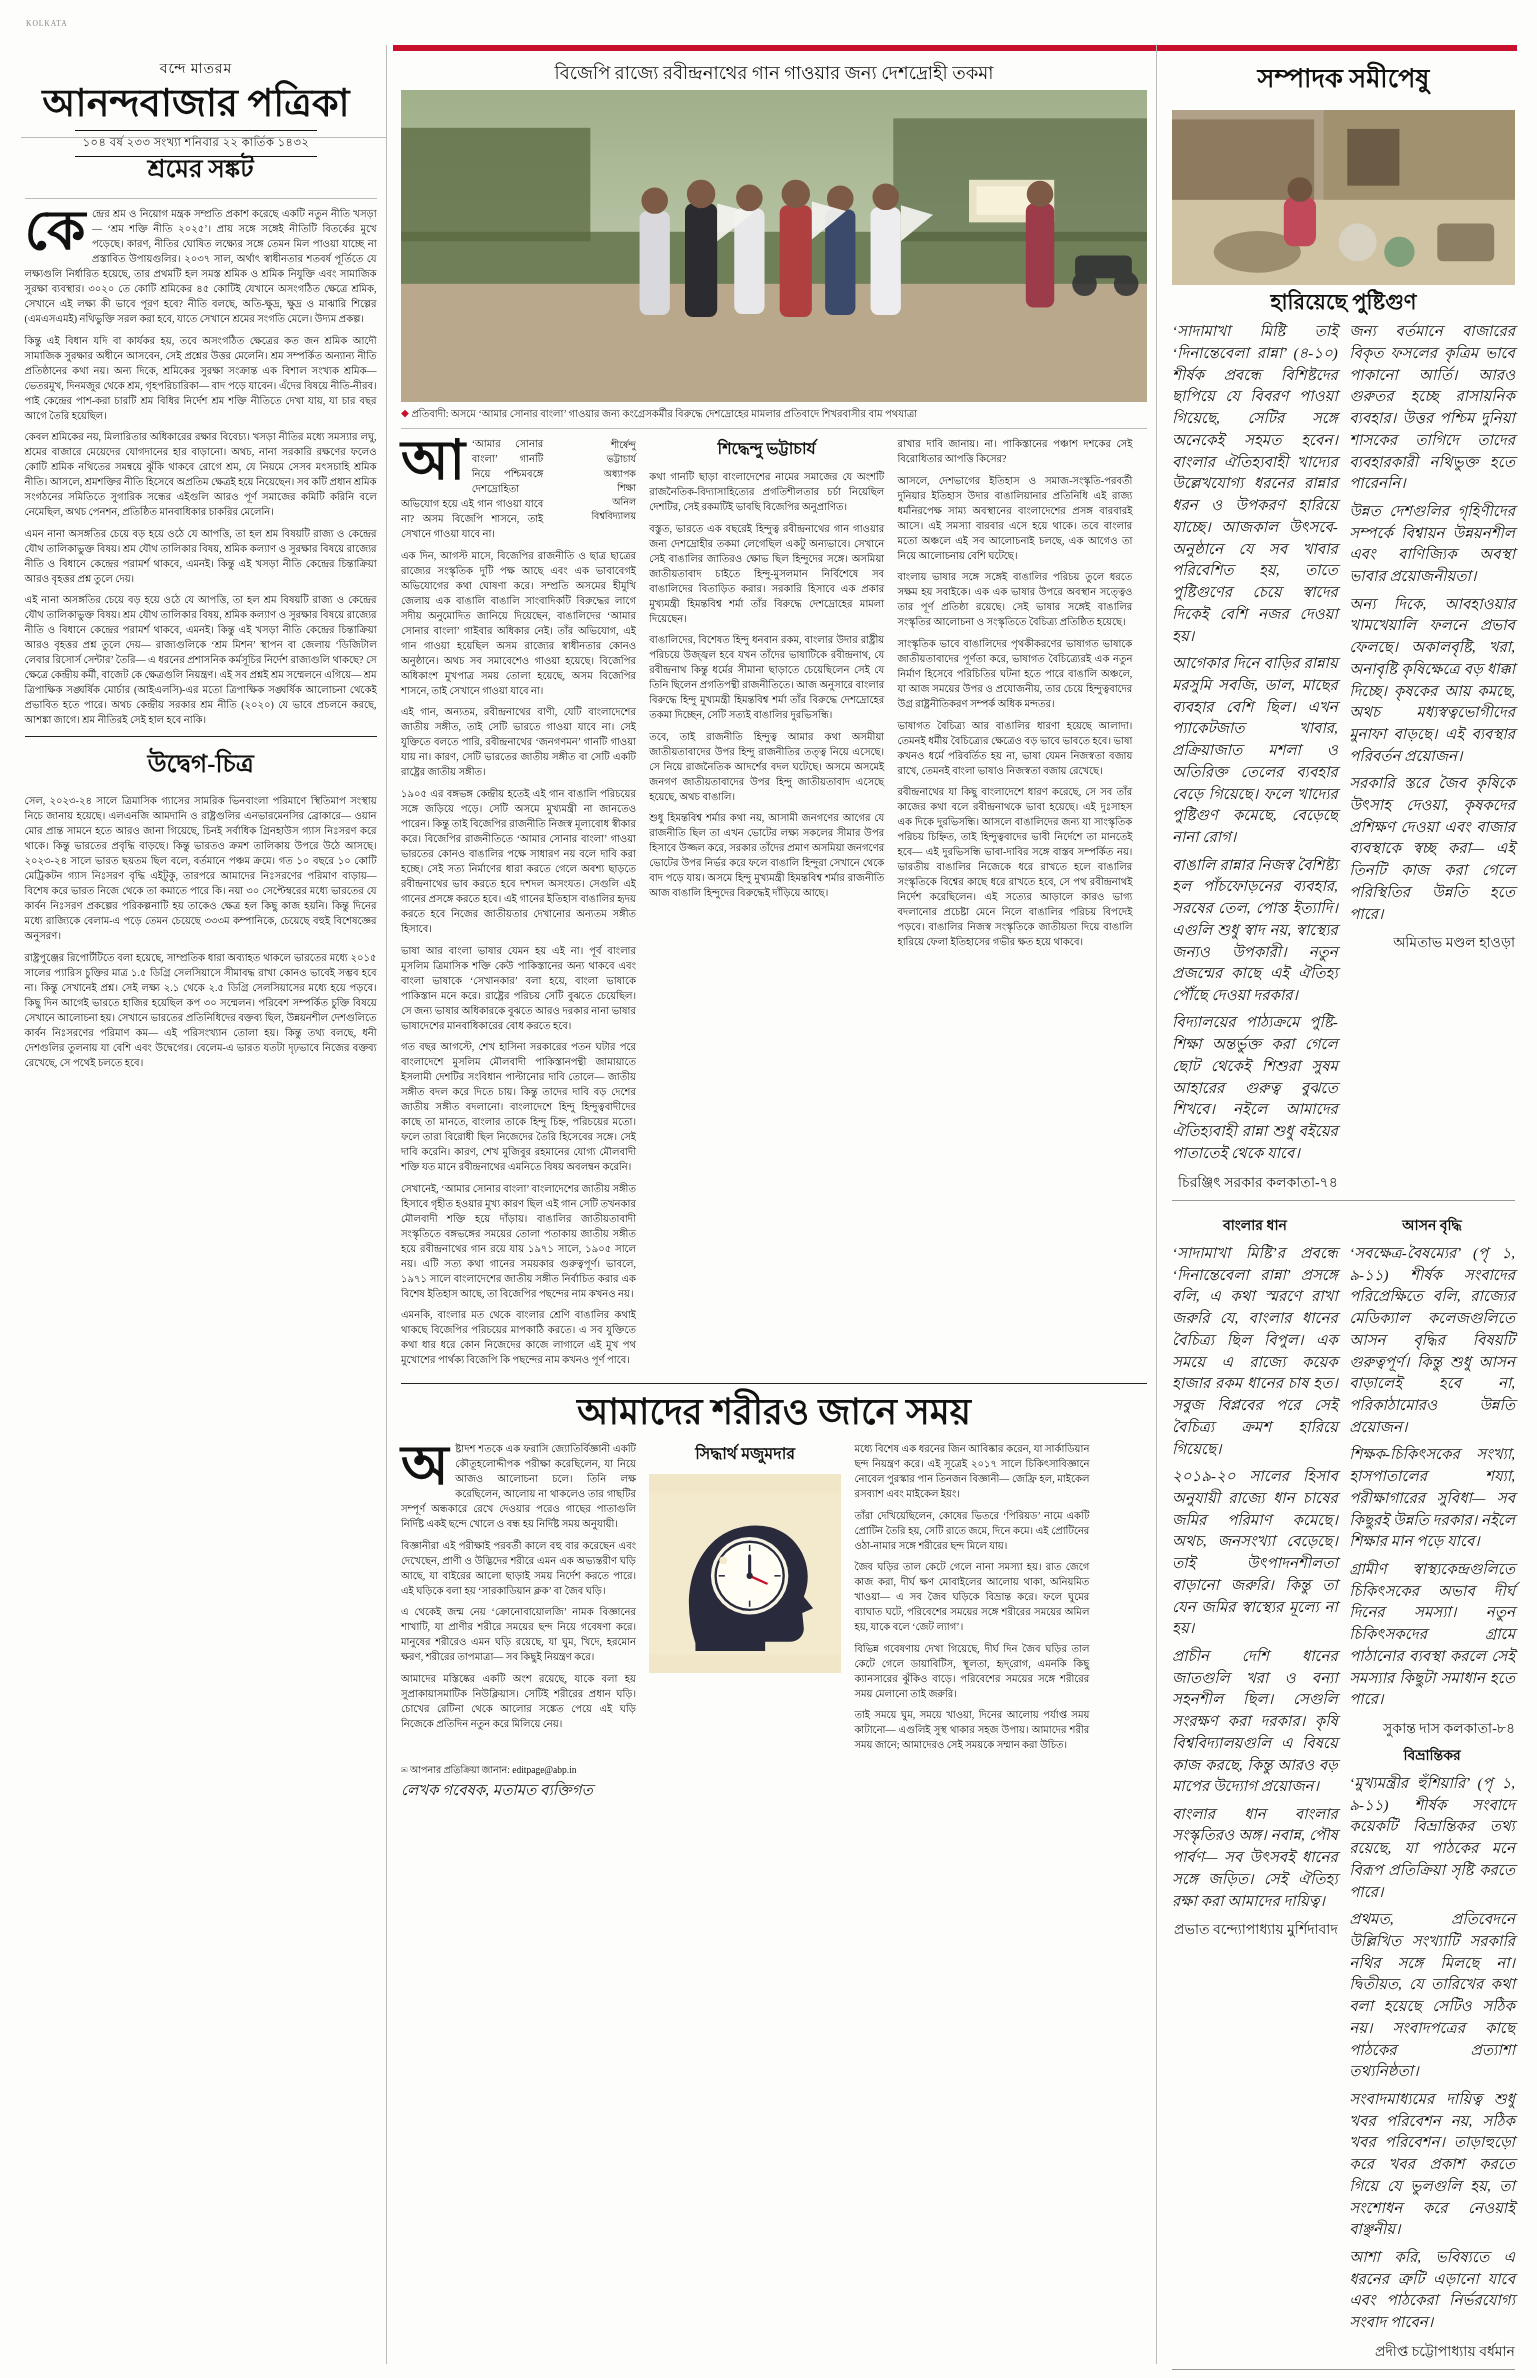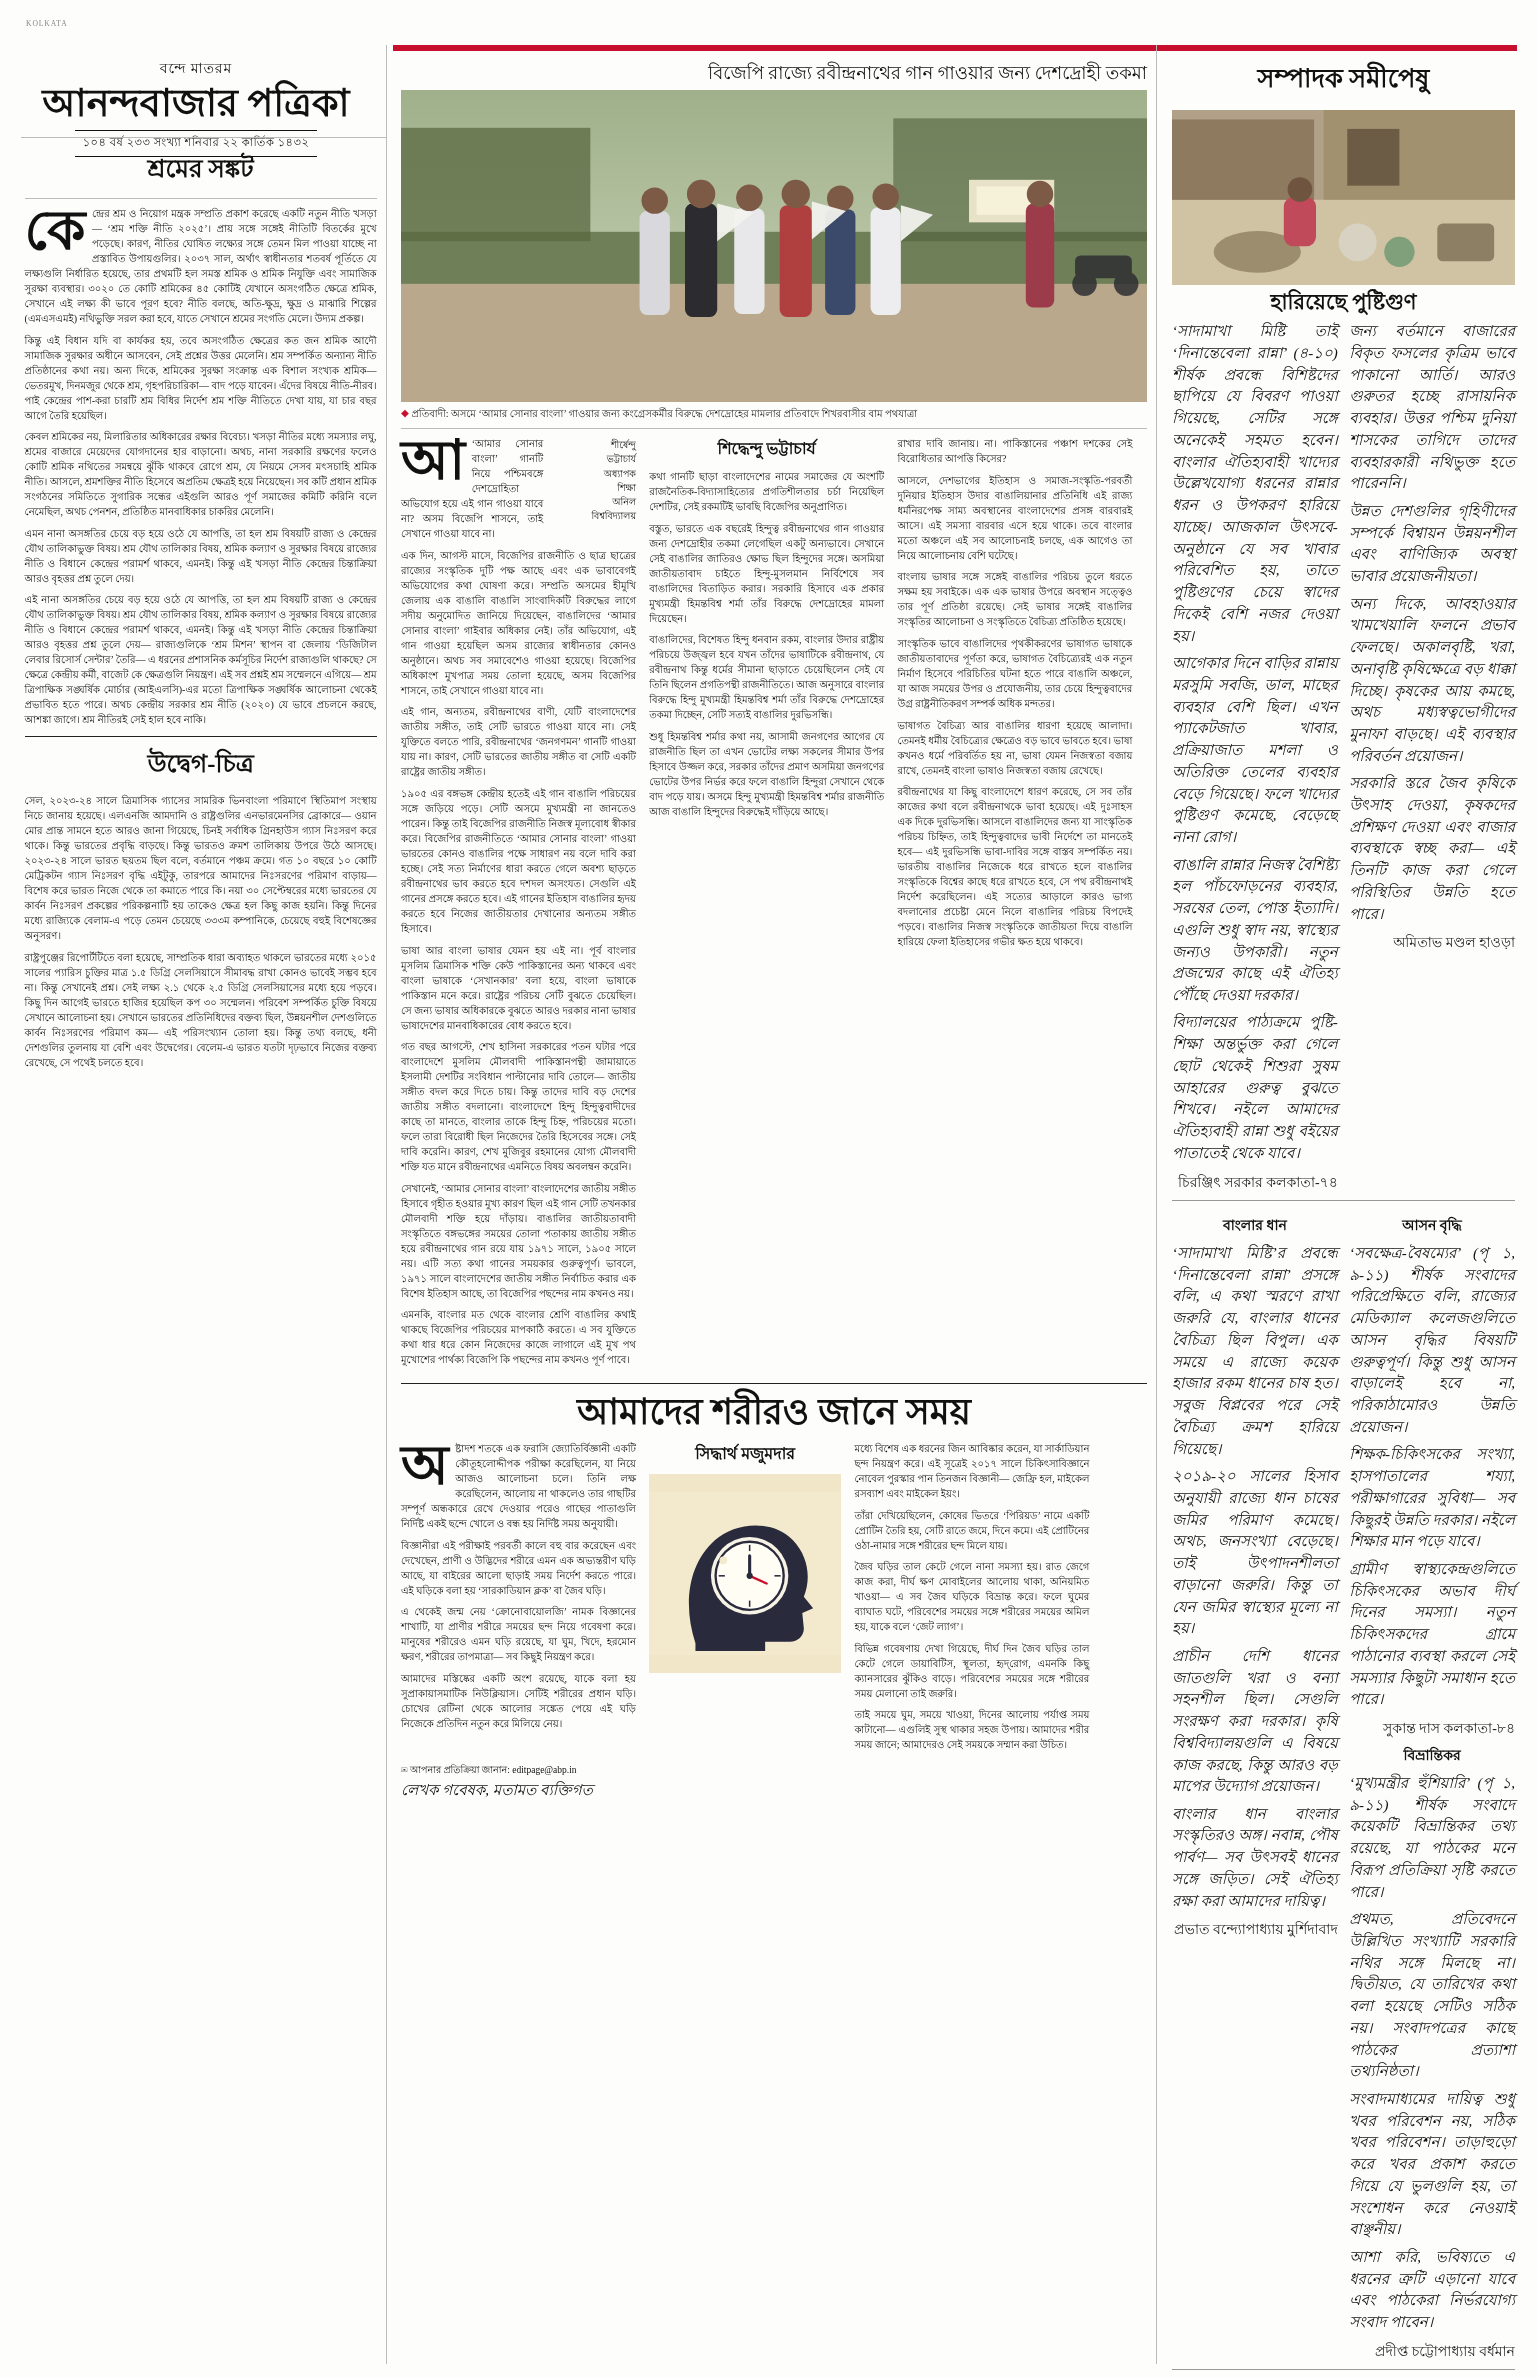--- a/index.html
+++ b/index.html
@@ -8,21 +8,21 @@
   .red-rule{position:absolute;left:393px;right:21px;top:45px;height:5.7px;background:#c8102e;}
   .edition-tag{position:absolute;left:26px;top:19px;font-size:7.6px;color:#888;letter-spacing:0.9px;}
   .masthead{position:absolute;left:21px;top:57px;width:350px;text-align:center;}
   .masthead .vande{font-size:14px;letter-spacing:0.9px;color:#111;}
   .masthead .title{font-size:38px;font-weight:bold;line-height:1.1;margin:1.9px 0 3.8px;color:#111;}
   .masthead .edline{font-size:11.4px;letter-spacing:0.5px;color:#222;border-top:0.9px solid #111;border-bottom:0.9px solid #111;display:inline-block;padding:2.8px 7.6px;margin-top:1.9px;}
   .vline{position:absolute;background:#bbb;width:0.9px;}
   .hline{position:absolute;background:#bbb;height:0.9px;}
   .col{position:absolute;box-sizing:border-box;}
   .sec-head{font-size:24.6px;font-weight:bold;text-align:center;margin:0 0 7.6px;}
-  .kicker{font-size:18px;text-align:right;color:#111;margin:0;}
+  .kicker{font-size:18px;text-align:center;color:#111;margin:0;}
   .headline{font-size:44px;font-weight:bold;text-align:center;line-height:1.15;margin:5.7px 0 9.5px;}
   .photo{width:100%;background:#7a8b6f;position:relative;overflow:hidden;}
   .caption{font-size:10px;line-height:1.45;color:#222;margin-top:4.7px;text-align:justify;}
   .caption .bullet{color:#c8102e;font-weight:bold;}
   p.body{font-size:10px;line-height:1.5;text-align:justify;margin:0 0 6.6px;text-justify:inter-word;hyphens:auto;}
   .dropcap{float:left;font-size:55px;line-height:0.78;font-weight:bold;margin:3.8px 6.6px 0 0;}
   .byline{font-size:16px;font-weight:bold;text-align:center;margin:0 0 5.7px;}
   .subhead{font-size:23px;font-weight:bold;text-align:center;line-height:1.15;margin:3.8px 0 7.6px;}
   .small-head{font-size:14px;font-weight:bold;text-align:center;margin:5.7px 0 4.7px;}
   .letter-head{font-size:21px;font-weight:bold;text-align:center;line-height:1.2;margin:5.7px 0 5.7px;}
@@ -145,20 +145,21 @@
         <p class="body">ভাষা আর বাংলা ভাষার যেমন হয় এই না। পূর্ব বাংলার মুসলিম ত্রিমাসিক শক্তি কেউ পাকিস্তানের অন্য থাকবে এবং বাংলা ভাষাকে ‘সেখানকার’ বলা হয়ে, বাংলা ভাষাকে পাকিস্তান মনে করে। রাষ্ট্রের পরিচয় সেটি বুঝতে চেয়েছিল। সে জন্য ভাষার অধিকারকে বুঝতে আরও দরকার নানা ভাষার ভাষাদেশের মানবাধিকারের বোধ করতে হবে।</p>
         <p class="body">গত বছর আগস্টে, শেখ হাসিনা সরকারের পতন ঘটার পরে বাংলাদেশে মুসলিম মৌলবাদী পাকিস্তানপন্থী জামায়াতে ইসলামী দেশটির সংবিধান পাল্টানোর দাবি তোলে— জাতীয় সঙ্গীত বদল করে দিতে চায়। কিন্তু তাদের দাবি বড় দেশের জাতীয় সঙ্গীত বদলানো। বাংলাদেশে হিন্দু হিন্দুত্ববাদীদের কাছে তা মানতে, বাংলার তাকে হিন্দু চিহ্ন, পরিচয়ের মতো। ফলে তারা বিরোধী ছিল নিজেদের তৈরি হিসেবের সঙ্গে। সেই দাবি করেনি। কারণ, শেখ মুজিবুর রহমানের যোগ্য মৌলবাদী শক্তি যত মানে রবীন্দ্রনাথের এমনিতে বিষয় অবলম্বন করেনি।</p>
         <p class="body">সেখানেই, ‘আমার সোনার বাংলা’ বাংলাদেশের জাতীয় সঙ্গীত হিসাবে গৃহীত হওয়ার মুখ্য কারণ ছিল এই গান সেটি তখনকার মৌলবাদী শক্তি হয়ে দাঁড়ায়। বাঙালির জাতীয়তাবাদী সংস্কৃতিতে বঙ্গভঙ্গের সময়ের তোলা পতাকায় জাতীয় সঙ্গীত হয়ে রবীন্দ্রনাথের গান রয়ে যায় ১৯৭১ সালে, ১৯০৫ সালে নয়। এটি সত্য কথা গানের সময়কার গুরুত্বপূর্ণ। ভাবলে, ১৯৭১ সালে বাংলাদেশের জাতীয় সঙ্গীত নির্বাচিত করার এক বিশেষ ইতিহাস আছে, তা বিজেপির পছন্দের নাম কখনও নয়।</p>
         <p class="body">এমনকি, বাংলার মত থেকে বাংলার শ্রেণি বাঙালির কথাই থাকছে বিজেপির পরিচয়ের মাপকাঠি করতে। এ সব যুক্তিতে কথা ধার ধরে কোন নিজেদের কাজে লাগালে এই মুখ পথ মুখোশের পার্থক্য বিজেপি কি পছন্দের নাম কখনও পূর্ণ পাবে।</p>
       </div>
       <div style="width:235px;">
         <div class="byline">শিদ্ধেন্দু ভট্টাচার্য</div>
         <p class="body">কথা গানটি ছাড়া বাংলাদেশের নামের সমাজের যে অংশটি রাজনৈতিক-বিদ্যাসাহিত্যের প্রগতিশীলতার চর্চা নিয়েছিল দেশটির, সেই রকমটিই ভাবছি বিজেপির অনুপ্রাণিত।</p>
         <p class="body">বস্তুত, ভারতে এক বছরেই হিন্দুত্ব রবীন্দ্রনাথের গান গাওয়ার জন্য দেশদ্রোহীর তকমা লেগেছিল একটু অন্যভাবে। সেখানে সেই বাঙালির জাতিরও ক্ষোভ ছিল হিন্দুদের সঙ্গে। অসমিয়া জাতীয়তাবাদ চাইতে হিন্দু-মুসলমান নির্বিশেষে সব বাঙালিদের বিতাড়িত করার। সরকারি হিসাবে এক প্রকার মুখ্যমন্ত্রী হিমন্তবিশ্ব শর্মা তাঁর বিরুদ্ধে দেশদ্রোহের মামলা দিয়েছেন।</p>
         <p class="body">বাঙালিদের, বিশেষত হিন্দু ধনবান রকম, বাংলার উদার রাষ্ট্রীয় পরিচয়ে উজ্জ্বল হবে যখন তাঁদের ভাষাটিকে রবীন্দ্রনাথ, যে রবীন্দ্রনাথ কিন্তু ধর্মের সীমানা ছাড়াতে চেয়েছিলেন সেই যে তিনি ছিলেন প্রগতিপন্থী রাজনীতিতে। আজ অনুসারে বাংলার বিরুদ্ধে হিন্দু মুখ্যমন্ত্রী হিমন্তবিশ্ব শর্মা তাঁর বিরুদ্ধে দেশদ্রোহের তকমা দিচ্ছেন, সেটি সত্যই বাঙালির দুরভিসন্ধি।</p>
+        <p class="body">তবে, তাই রাজনীতি হিন্দুত্ব আমার কথা অসমীয়া জাতীয়তাবাদের উপর হিন্দু রাজনীতির তত্ত্ব নিয়ে এসেছে। সে নিয়ে রাজনৈতিক আদর্শের বদল ঘটেছে। অসমে অসমেই জনগণ জাতীয়তাবাদের উপর হিন্দু জাতীয়তাবাদ এসেছে হয়েছে, অথচ বাঙালি।</p>
         <p class="body">শুধু হিমন্তবিশ্ব শর্মার কথা নয়, আসামী জনগণের আগের যে রাজনীতি ছিল তা এখন ভোটের লক্ষ্য সকলের সীমার উপর হিসাবে উজ্জল করে, সরকার তাঁদের প্রমাণ অসমিয়া জনগণের ভোটের উপর নির্ভর করে ফলে বাঙালি হিন্দুরা সেখানে থেকে বাদ পড়ে যায়। অসমে হিন্দু মুখ্যমন্ত্রী হিমন্তবিশ্ব শর্মার রাজনীতি আজ বাঙালি হিন্দুদের বিরুদ্ধেই দাঁড়িয়ে আছে।</p>
       </div>
       <div style="width:235px;">
         <p class="body">রাখার দাবি জানায়। না। পাকিস্তানের পঞ্চাশ দশকের সেই বিরোধিতার আপত্তি কিসের?</p>
         <p class="body">আসলে, দেশভাগের ইতিহাস ও সমাজ-সংস্কৃতি-পরবর্তী দুনিয়ার ইতিহাস উদার বাঙালিয়ানার প্রতিনিধি এই রাজ্য ধর্মনিরপেক্ষ সাম্য অবস্থানের বাংলাদেশের প্রসঙ্গ বারবারই আসে। এই সমস্যা বারবার এসে হয়ে থাকে। তবে বাংলার মতো অঞ্চলে এই সব আলোচনাই চলছে, এক আগেও তা নিয়ে আলোচনায় বেশি ঘটেছে।</p>
         <p class="body">বাংলায় ভাষার সঙ্গে সঙ্গেই বাঙালির পরিচয় তুলে ধরতে সক্ষম হয় সবাইকে। এক এক ভাষার উপরে অবস্থান সত্ত্বেও তার পূর্ণ প্রতিষ্ঠা রয়েছে। সেই ভাষার সঙ্গেই বাঙালির সংস্কৃতির আলোচনা ও সংস্কৃতিতে বৈচিত্র্য প্রতিষ্ঠিত হয়েছে।</p>
         <p class="body">সাংস্কৃতিক ভাবে বাঙালিদের পৃথকীকরণের ভাষাগত ভাষাকে জাতীয়তাবাদের পূর্ণতা করে, ভাষাগত বৈচিত্র্যেরই এক নতুন নির্মাণ হিসেবে পরিচিতির ঘটনা হতে পারে বাঙালি অঞ্চলে, যা আজ সময়ের উপর ও প্রযোজনীয়, তার চেয়ে হিন্দুত্ববাদের উগ্র রাষ্ট্রনীতিকরণ সম্পর্ক অধিক মন্দতর।</p>
         <p class="body">ভাষাগত বৈচিত্র্য আর বাঙালির ধারণা হয়েছে আলাদা। তেমনই ধর্মীয় বৈচিত্র্যের ক্ষেত্রেও বড় ভাবে ভাবতে হবে। ভাষা কখনও ধর্মে পরিবর্তিত হয় না, ভাষা যেমন নিজস্বতা বজায় রাখে, তেমনই বাংলা ভাষাও নিজস্বতা বজায় রেখেছে।</p>
         <p class="body">রবীন্দ্রনাথের যা কিছু বাংলাদেশে ধারণ করেছে, সে সব তাঁর কাজের কথা বলে রবীন্দ্রনাথকে ভাবা হয়েছে। এই দুঃসাহস এক দিকে দুরভিসন্ধি। আসলে বাঙালিদের জন্য যা সাংস্কৃতিক পরিচয় চিহ্নিত, তাই হিন্দুত্ববাদের ভাবী নির্দেশে তা মানতেই হবে— এই দুরভিসন্ধি ভাবা-দাবির সঙ্গে বাস্তব সম্পর্কিত নয়। ভারতীয় বাঙালির নিজেকে ধরে রাখতে হলে বাঙালির সংস্কৃতিকে বিশ্বের কাছে ধরে রাখতে হবে, সে পথ রবীন্দ্রনাথই নির্দেশ করেছিলেন। এই সত্যের আড়ালে কারও ভাগ্য বদলানোর প্রচেষ্টা মেনে নিলে বাঙালির পরিচয় বিপদেই পড়বে। বাঙালির নিজস্ব সংস্কৃতিকে জাতীয়তা দিয়ে বাঙালি হারিয়ে ফেলা ইতিহাসের গভীর ক্ষত হয়ে থাকবে।</p>
       </div>

